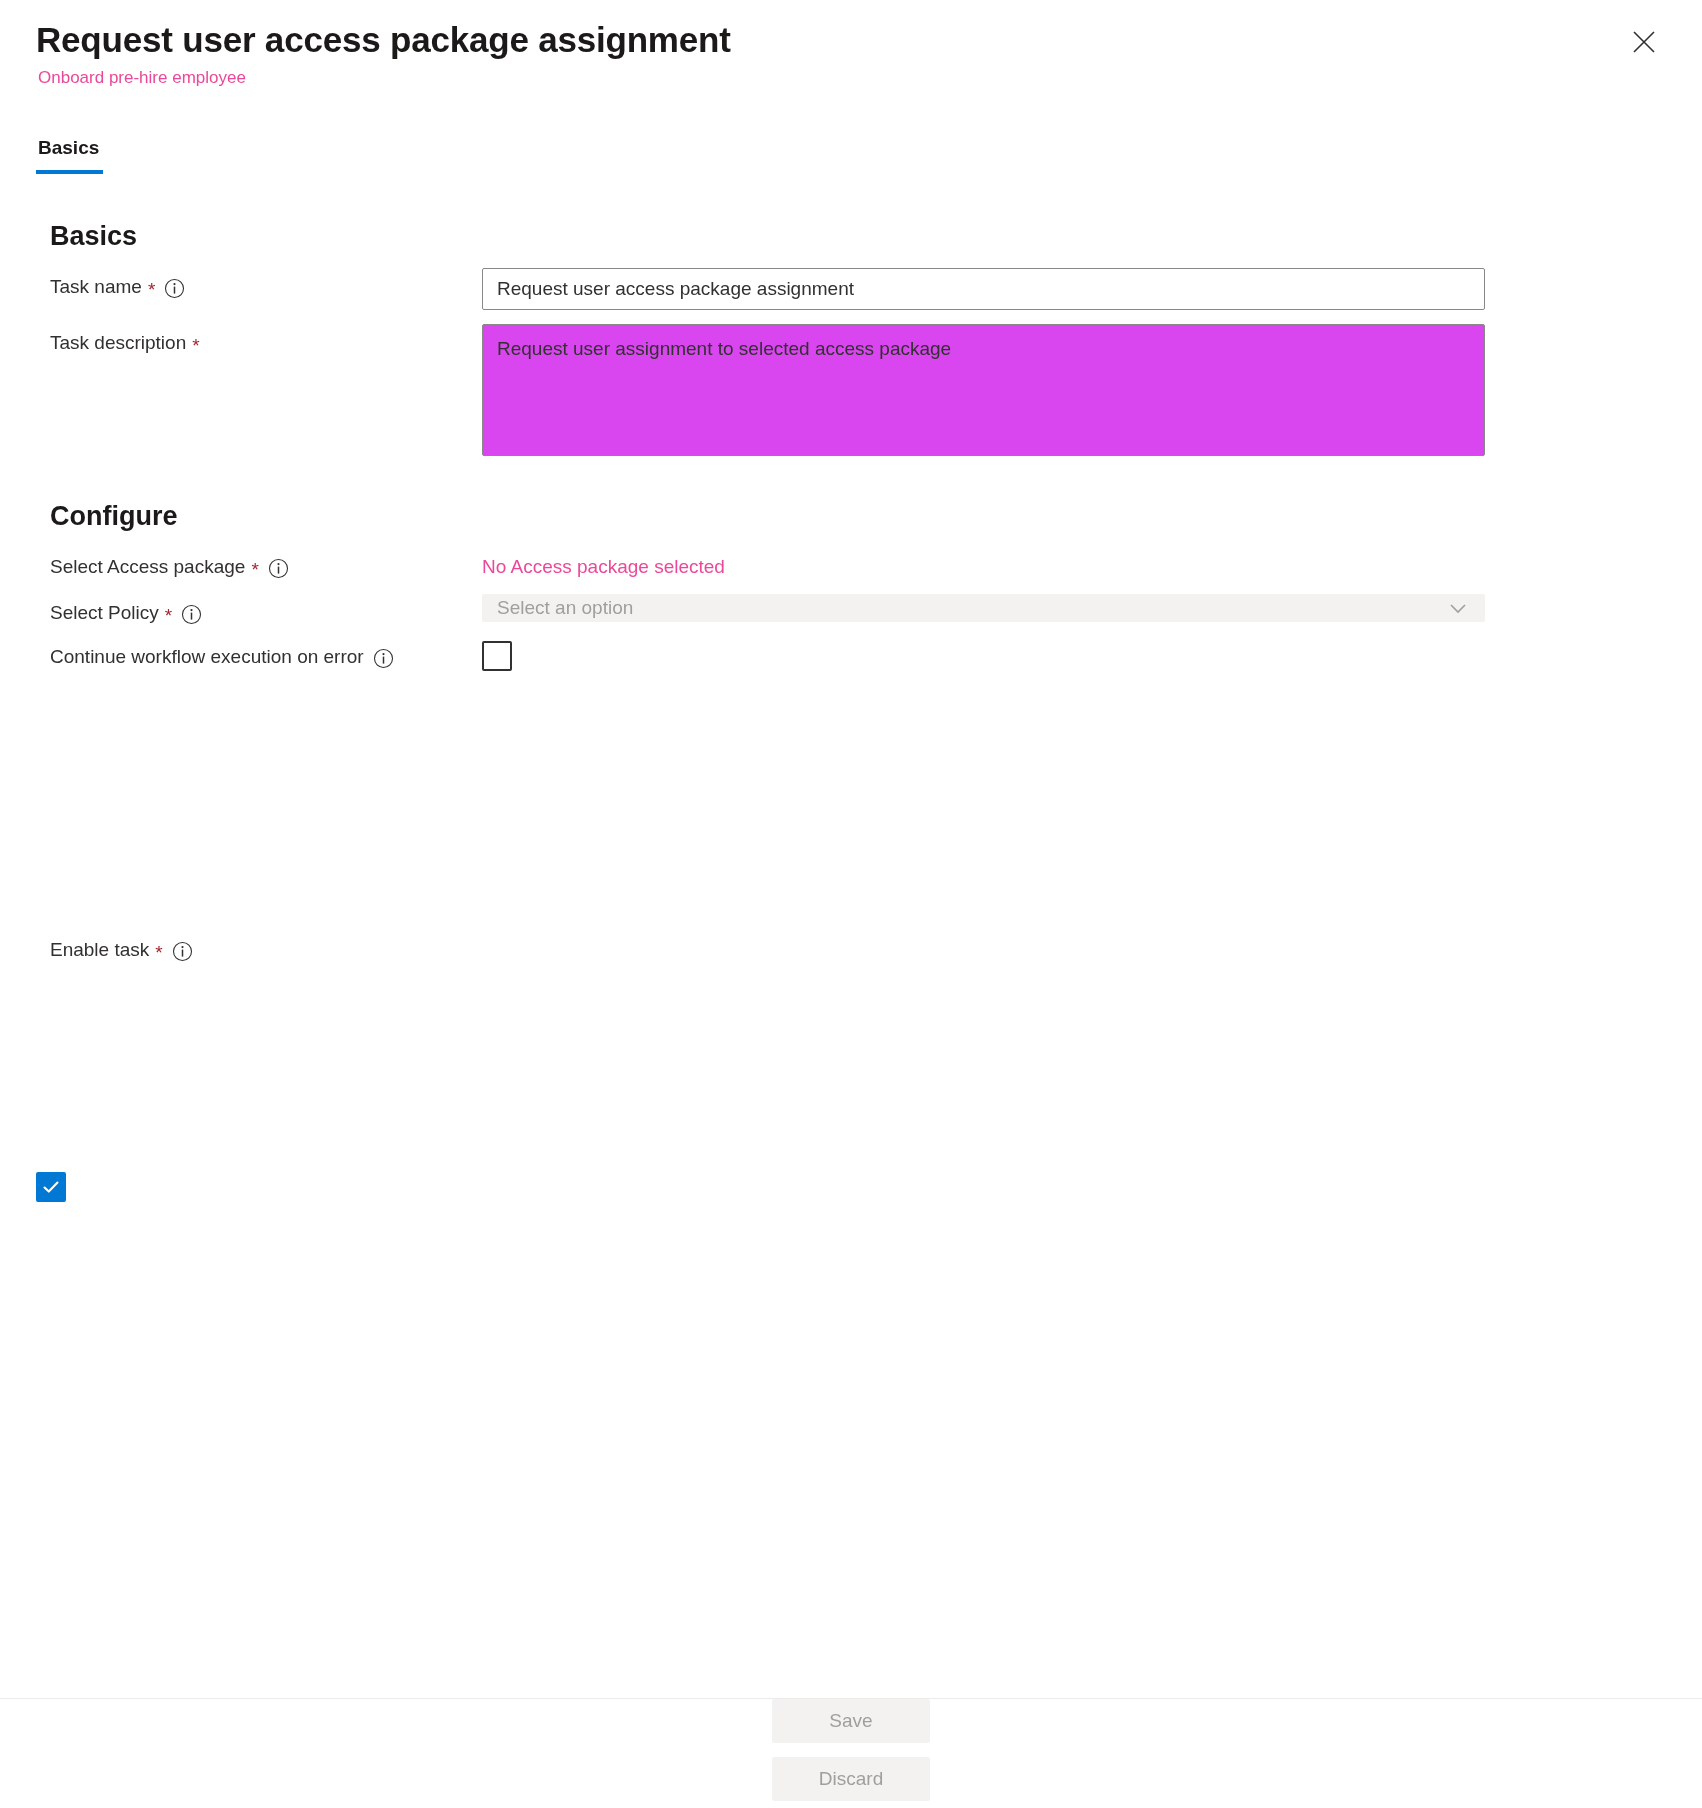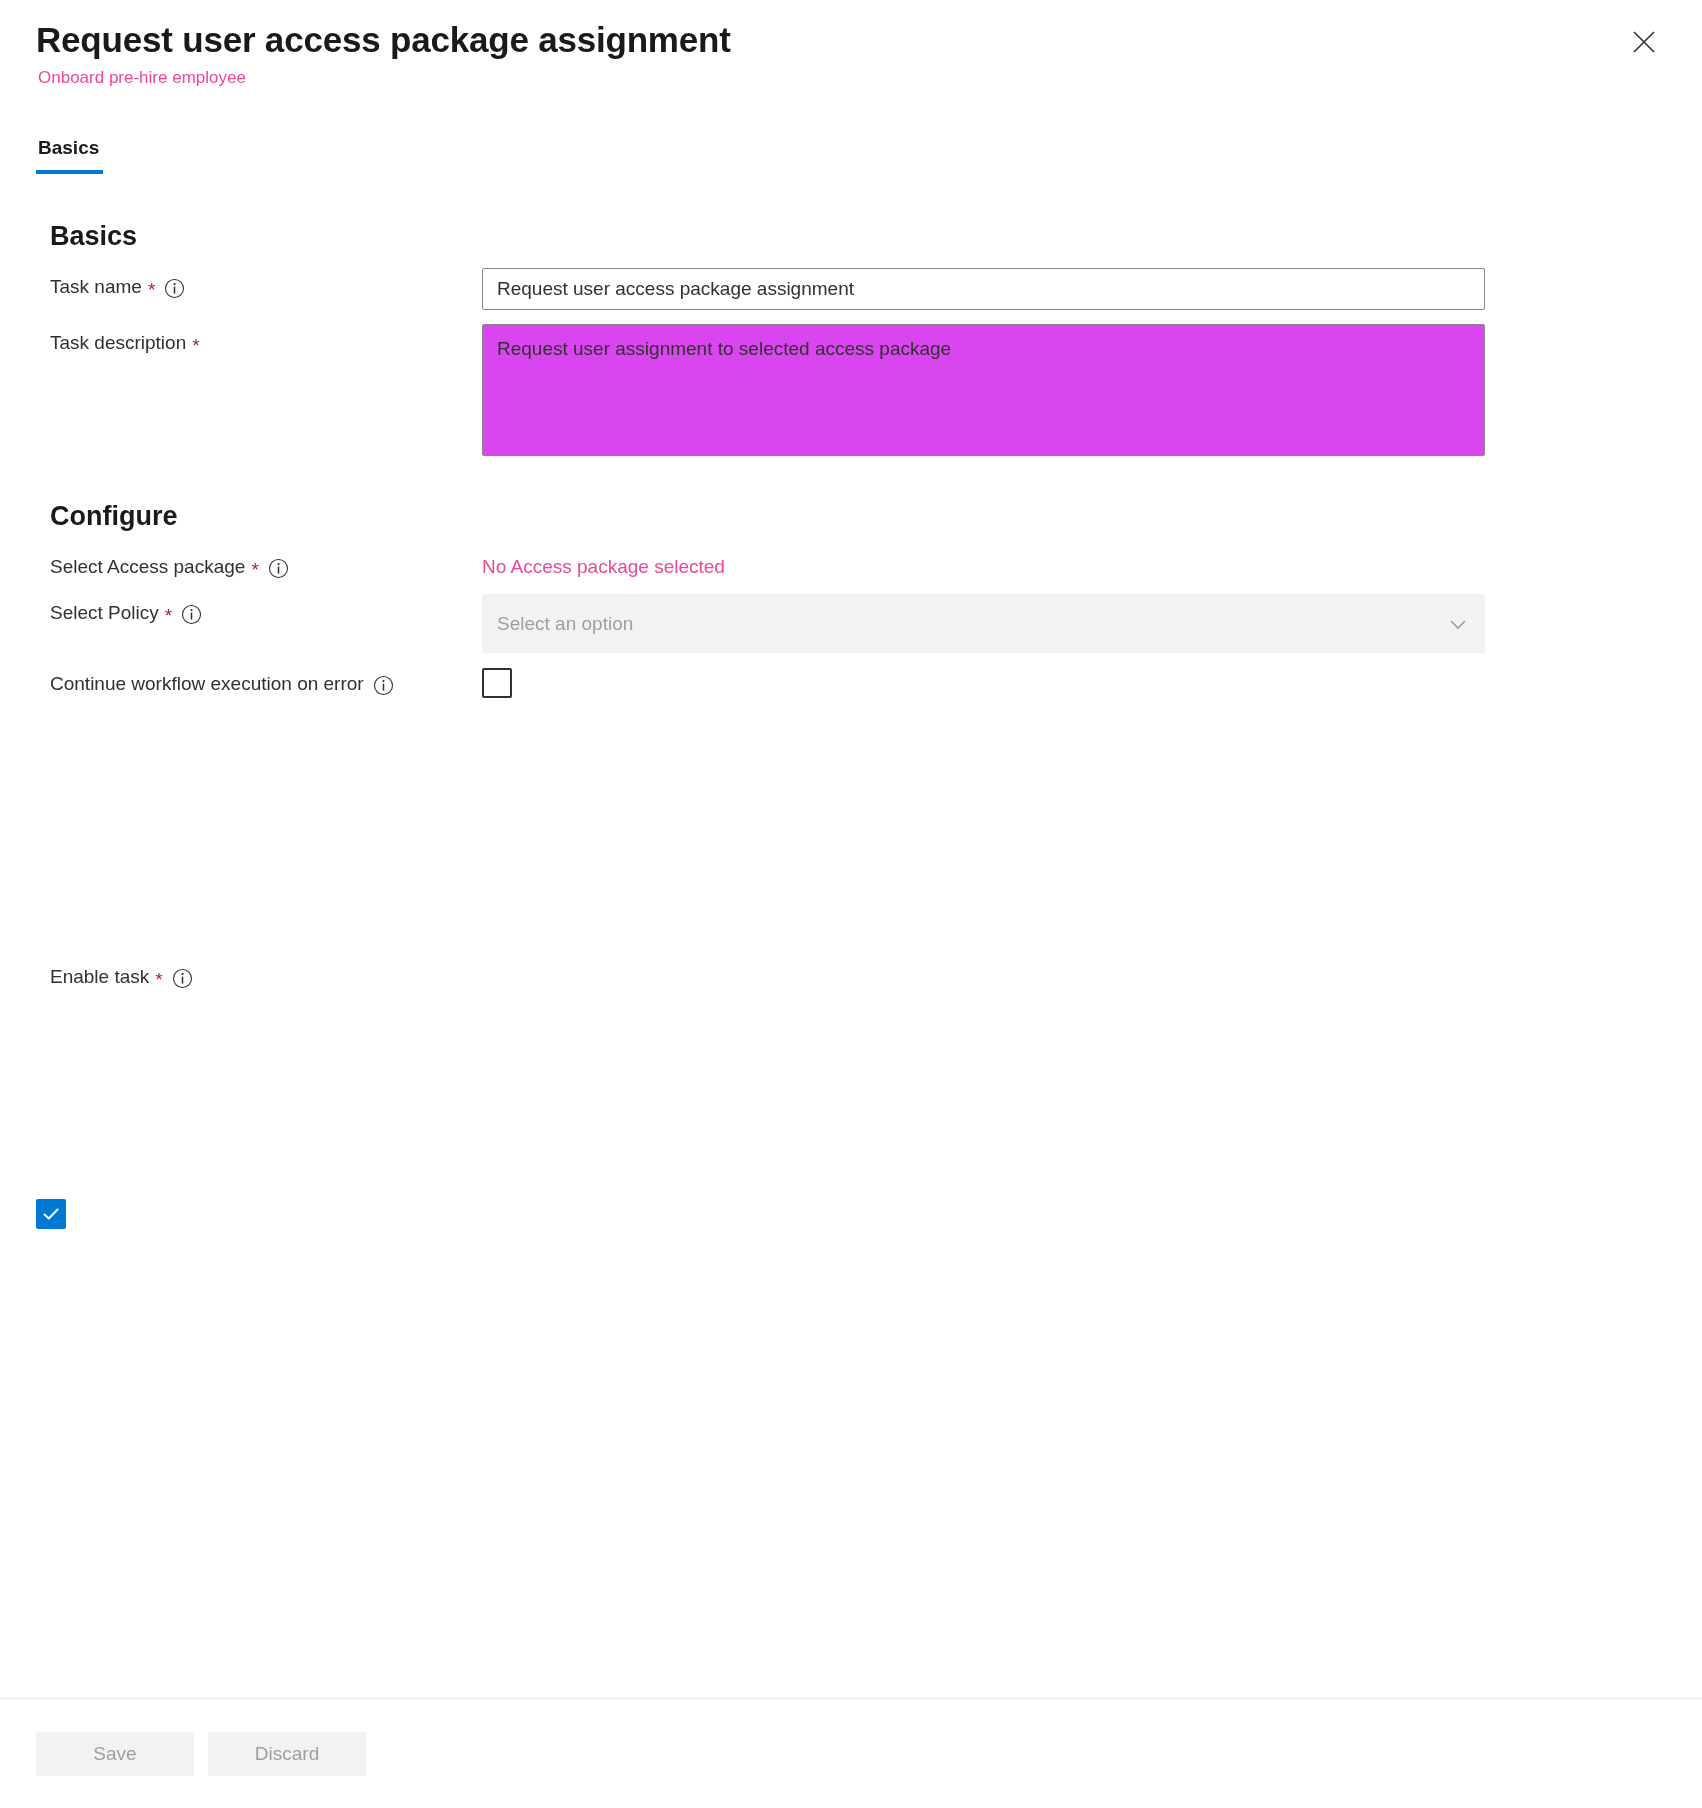--- a/index.html
+++ b/index.html
@@ -168,21 +168,21 @@
     color: #ec4899;
     font-size: 19px;
     line-height: 26px;
     cursor: pointer;
     padding-top: 6px;
     display: inline-block;
   }
 
   .dropdown {
     width: 1003px;
-    height: 59px;
+    height: 28px;
     background: #f3f2f1;
     border: 1px solid #f3f2f1;
     border-radius: 2px;
     display: flex;
     align-items: center;
     justify-content: space-between;
     padding: 0 14px;
     cursor: default;
   }
   .dropdown-placeholder {
@@ -219,20 +219,21 @@
     position: absolute;
     left: 0; right: 0;
     bottom: 0;
     height: 110px;
     border-top: 1px solid #edebe9;
     background: #ffffff;
     display: flex;
     align-items: center;
     padding: 0 36px;
     gap: 14px;
+    flex-direction: column;
   }
   .btn {
     min-width: 158px;
     height: 44px;
     border: none;
     border-radius: 2px;
     font-family: "Liberation Sans", sans-serif;
     font-size: 19px;
     padding: 0 18px;
     background: #f3f2f1;

